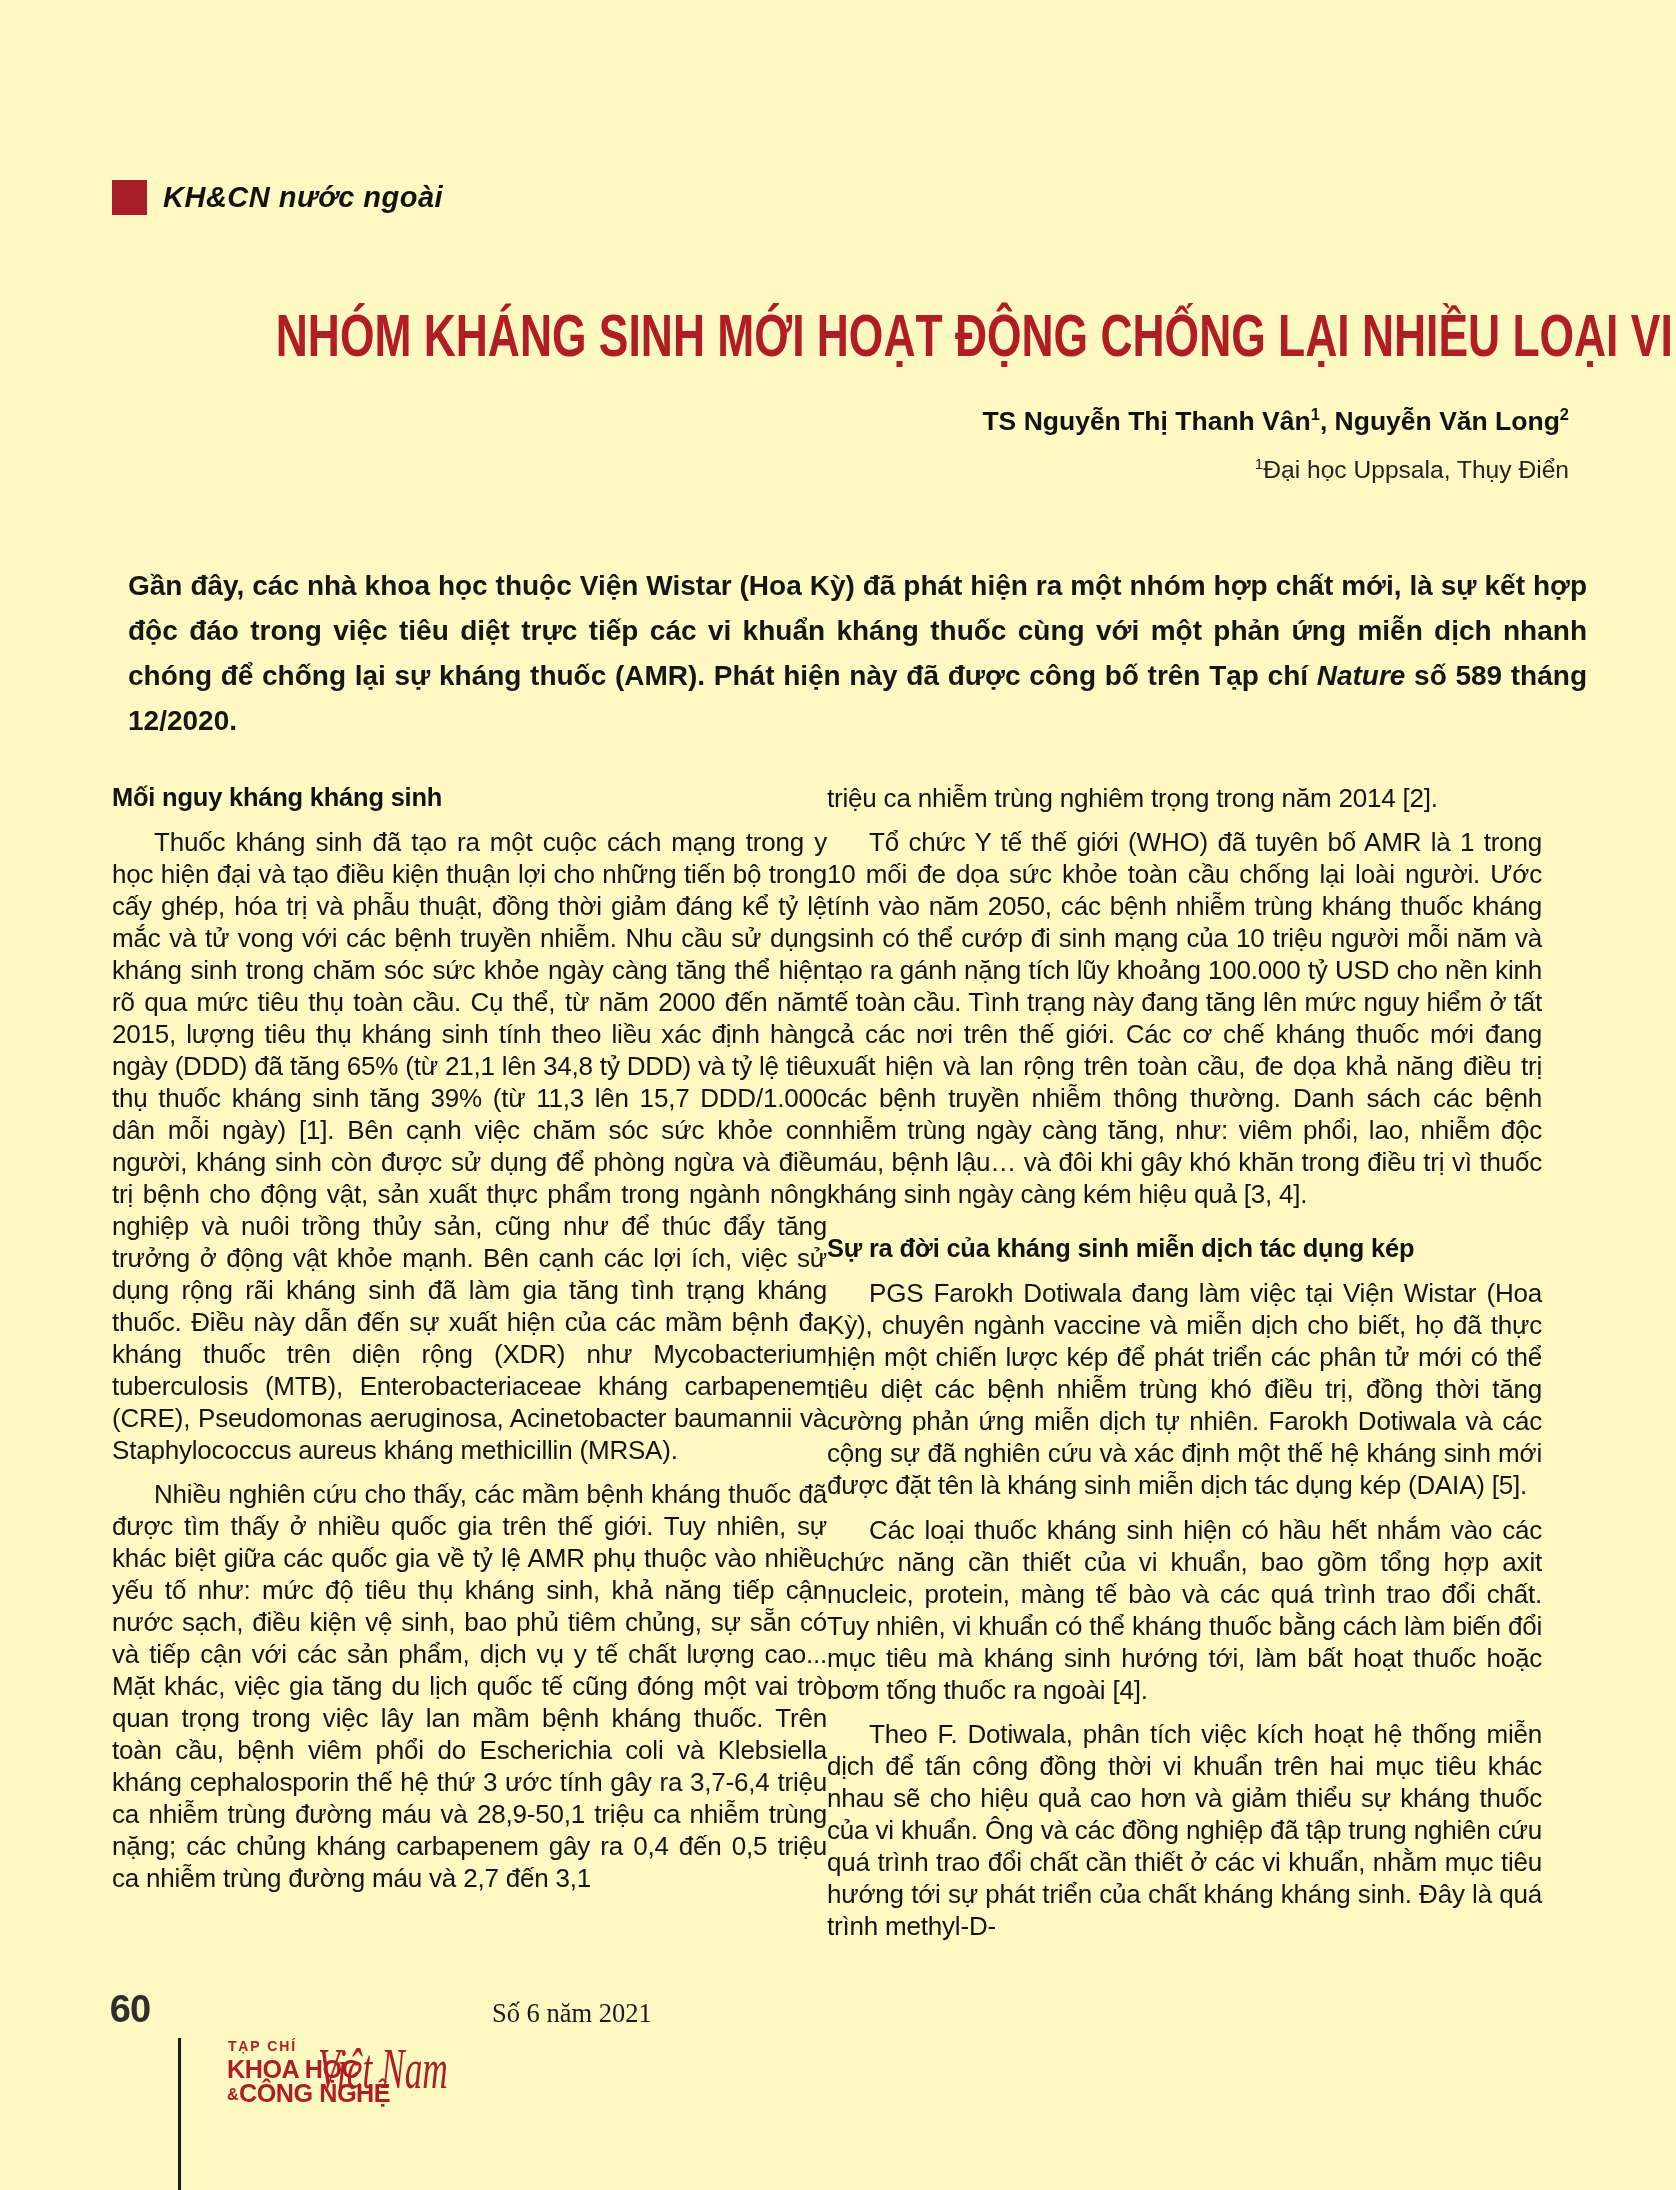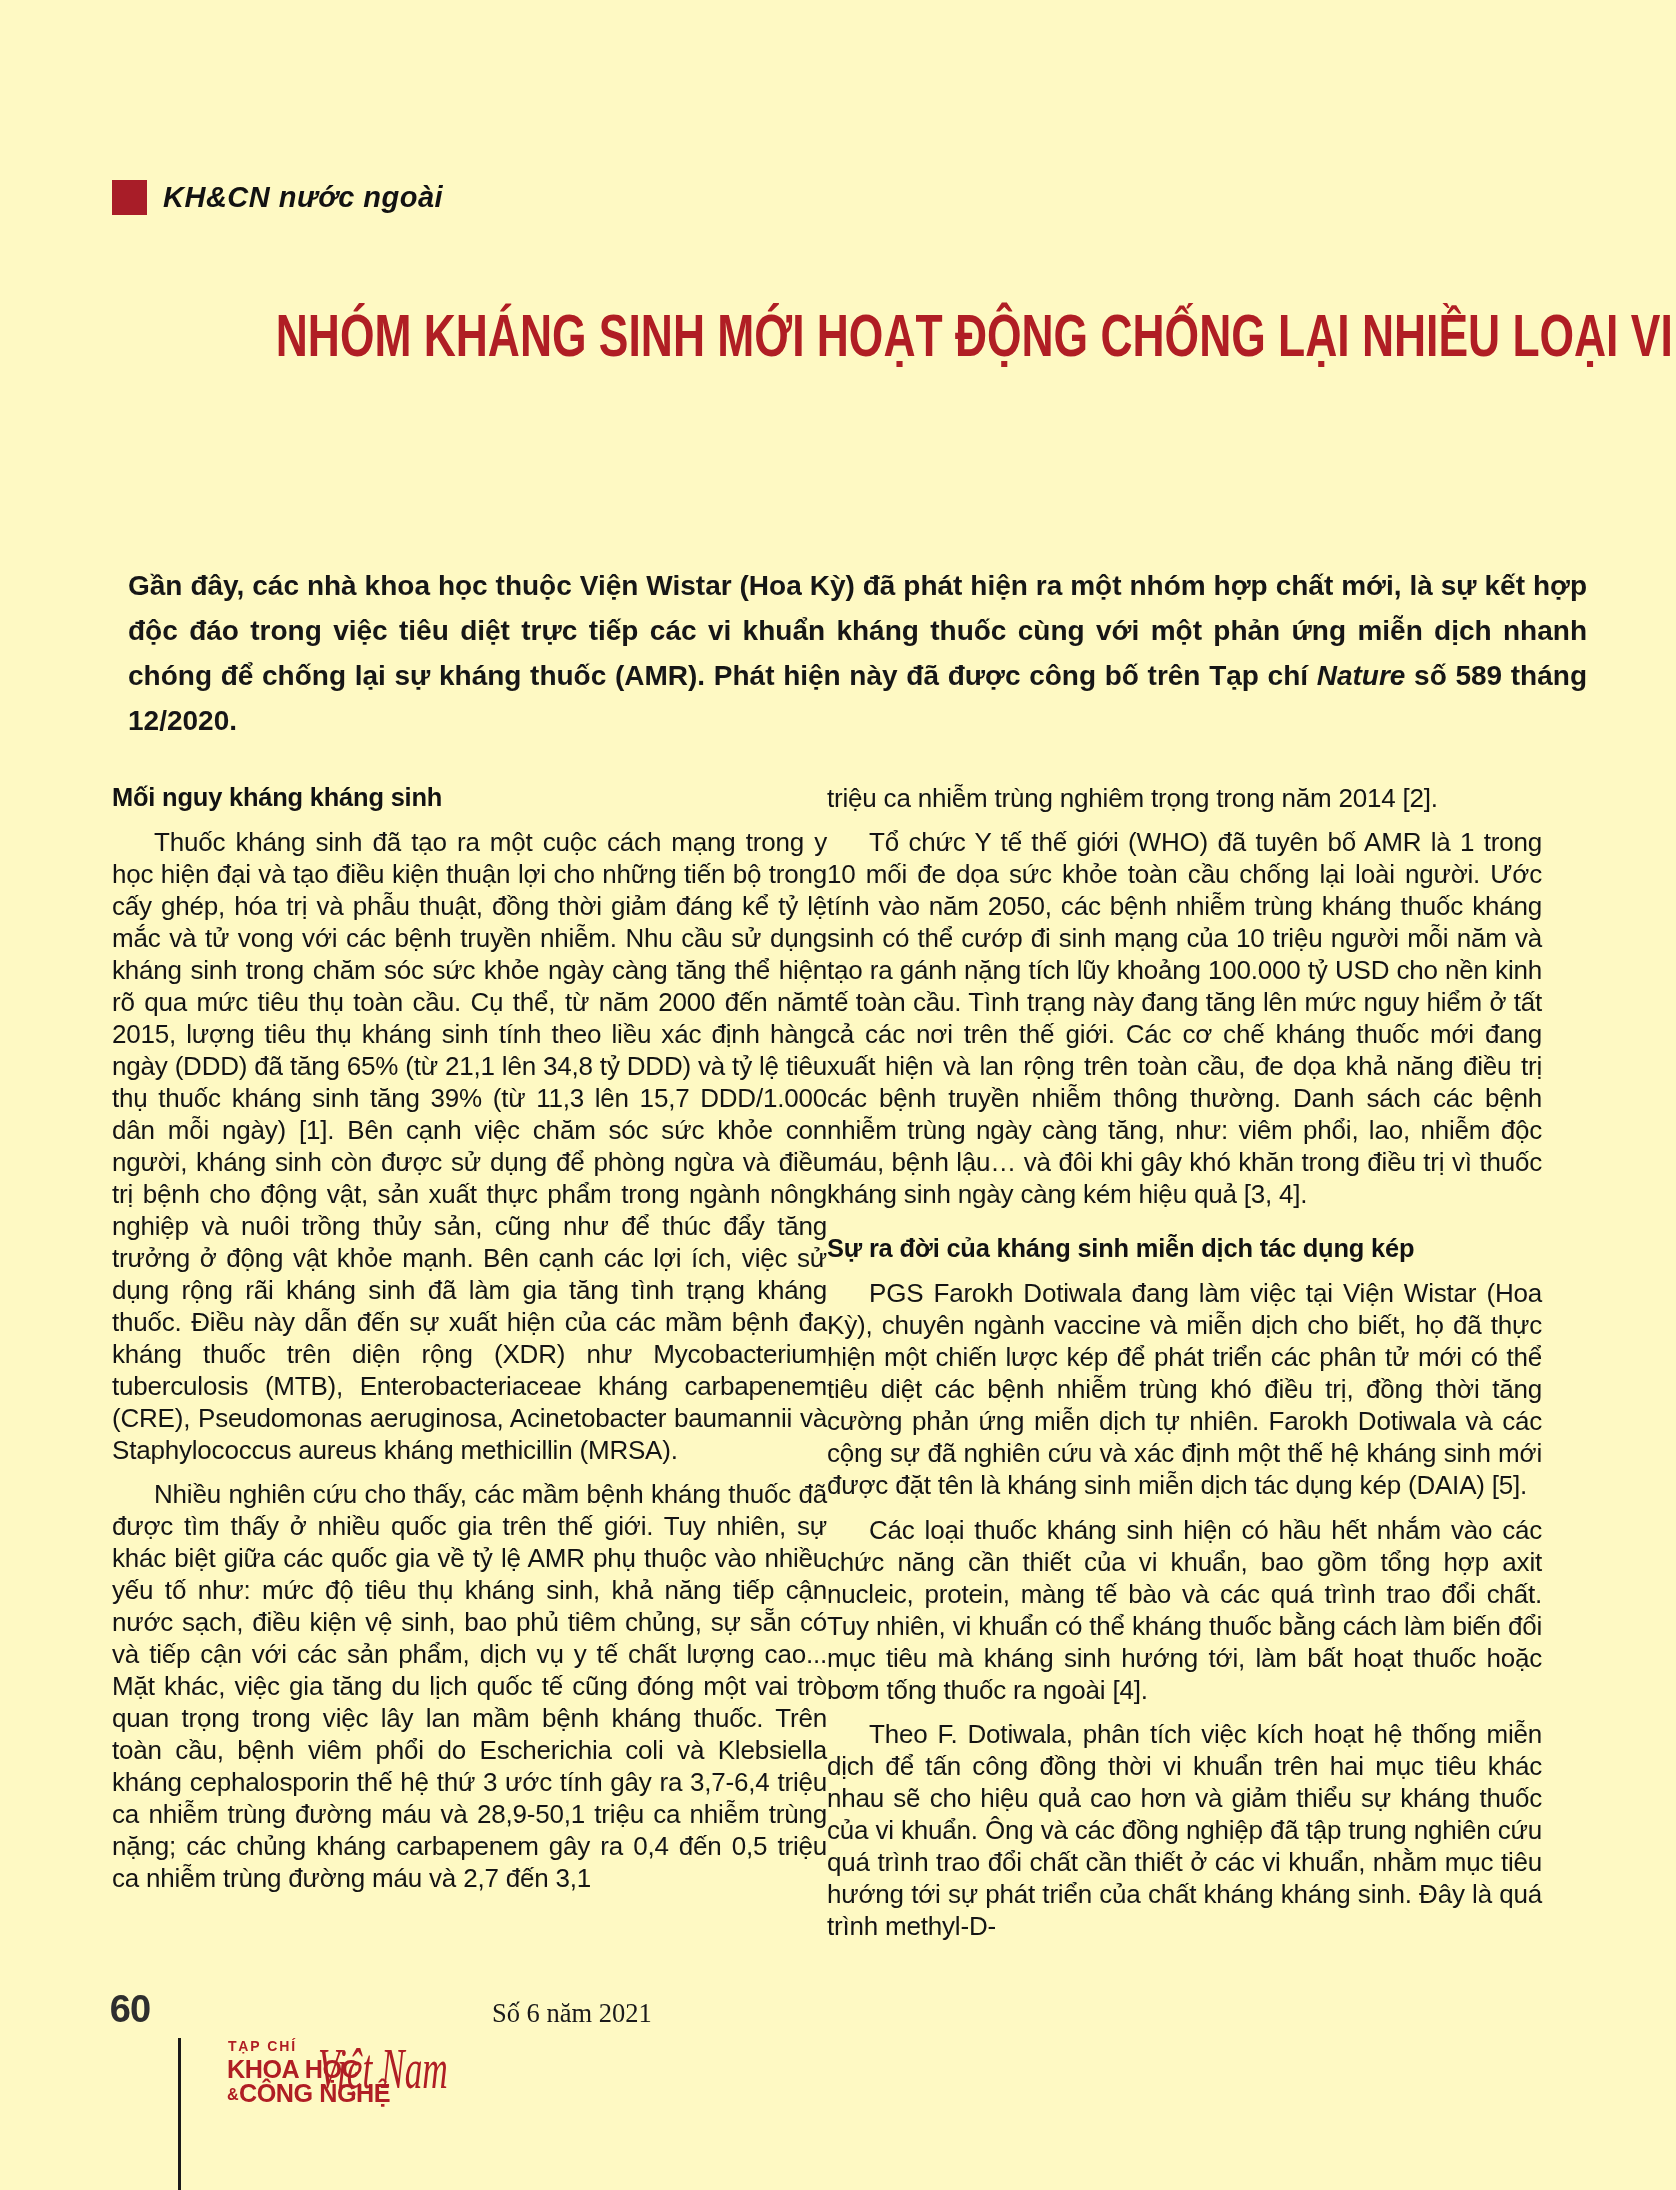--- a/index.html
+++ b/index.html
@@ -76,20 +76,22 @@
   <div class="kicker">
     <span class="kicker-square"></span>
     <span class="kicker-text">KH&amp;CN nước ngoài</span>
   </div>
 
   <div class="title-wrap">
     <span class="title-inner">NHÓM KHÁNG SINH MỚI HOẠT ĐỘNG CHỐNG LẠI NHIỀU LOẠI VI KHUẨN</span>
   </div>
 
   <div class="byline">
+    <p class="authors"><span>TS Nguyễn Thị Thanh Vân</span><sup>1</sup><span>, </span><span>Nguyễn Văn Long</span><sup>2</sup></p>
+    <p class="affil"><sup>1</sup><span>Đại học Uppsala, Thụy Điển</span></p>
   </div>
 
   <p class="intro"><span>Gần đây, các nhà khoa học thuộc Viện Wistar (Hoa Kỳ) đã phát hiện ra một nhóm hợp chất mới, là sự kết hợp độc đáo trong việc tiêu diệt trực tiếp các vi khuẩn kháng thuốc cùng với một phản ứng miễn dịch nhanh chóng để chống lại sự kháng thuốc (AMR). Phát hiện này đã được công bố trên Tạp chí </span><i>Nature</i><span> số 589 tháng 12/2020.</span></p>
 
   <div class="columns">
     <div class="col">
       <h2 class="col-heading">Mối nguy kháng kháng sinh</h2>
       <p class="body">Thuốc kháng sinh đã tạo ra một cuộc cách mạng trong y học hiện đại và tạo điều kiện thuận lợi cho những tiến bộ trong cấy ghép, hóa trị và phẫu thuật, đồng thời giảm đáng kể tỷ lệ mắc và tử vong với các bệnh truyền nhiễm. Nhu cầu sử dụng kháng sinh trong chăm sóc sức khỏe ngày càng tăng thể hiện rõ qua mức tiêu thụ toàn cầu. Cụ thể, từ năm 2000 đến năm 2015, lượng tiêu thụ kháng sinh tính theo liều xác định hàng ngày (DDD) đã tăng 65% (từ 21,1 lên 34,8 tỷ DDD) và tỷ lệ tiêu thụ thuốc kháng sinh tăng 39% (từ 11,3 lên 15,7 DDD/1.000 dân mỗi ngày) [1]. Bên cạnh việc chăm sóc sức khỏe con người, kháng sinh còn được sử dụng để phòng ngừa và điều trị bệnh cho động vật, sản xuất thực phẩm trong ngành nông nghiệp và nuôi trồng thủy sản, cũng như để thúc đẩy tăng trưởng ở động vật khỏe mạnh. Bên cạnh các lợi ích, việc sử dụng rộng rãi kháng sinh đã làm gia tăng tình trạng kháng thuốc. Điều này dẫn đến sự xuất hiện của các mầm bệnh đa kháng thuốc trên diện rộng (XDR) như Mycobacterium tuberculosis (MTB), Enterobacteriaceae kháng carbapenem (CRE), Pseudomonas aeruginosa, Acinetobacter baumannii và Staphylococcus aureus kháng methicillin (MRSA).</p>
       <p class="body">Nhiều nghiên cứu cho thấy, các mầm bệnh kháng thuốc đã được tìm thấy ở nhiều quốc gia trên thế giới. Tuy nhiên, sự khác biệt giữa các quốc gia về tỷ lệ AMR phụ thuộc vào nhiều yếu tố như: mức độ tiêu thụ kháng sinh, khả năng tiếp cận nước sạch, điều kiện vệ sinh, bao phủ tiêm chủng, sự sẵn có và tiếp cận với các sản phẩm, dịch vụ y tế chất lượng cao... Mặt khác, việc gia tăng du lịch quốc tế cũng đóng một vai trò quan trọng trong việc lây lan mầm bệnh kháng thuốc. Trên toàn cầu, bệnh viêm phổi do Escherichia coli và Klebsiella kháng cephalosporin thế hệ thứ 3 ước tính gây ra 3,7-6,4 triệu ca nhiễm trùng đường máu và 28,9-50,1 triệu ca nhiễm trùng nặng; các chủng kháng carbapenem gây ra 0,4 đến 0,5 triệu ca nhiễm trùng đường máu và 2,7 đến 3,1</p>
     </div>

